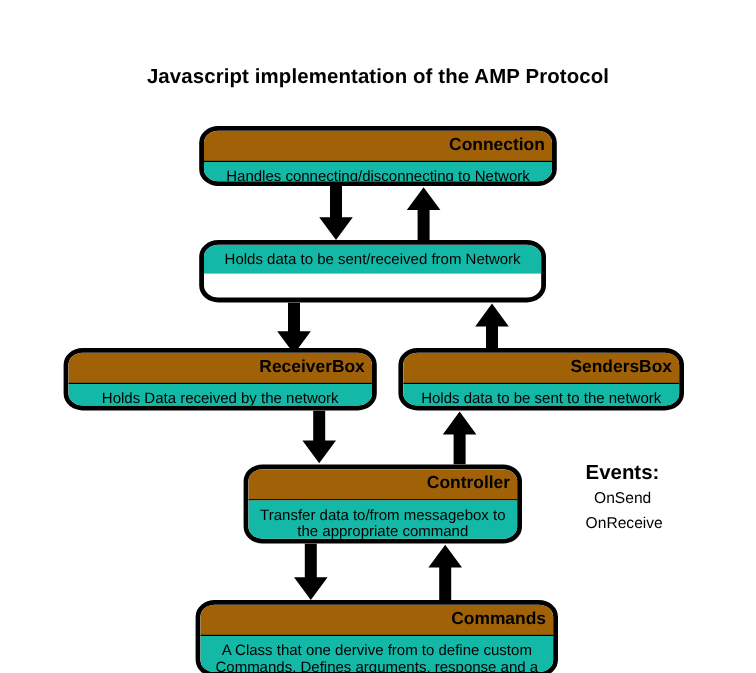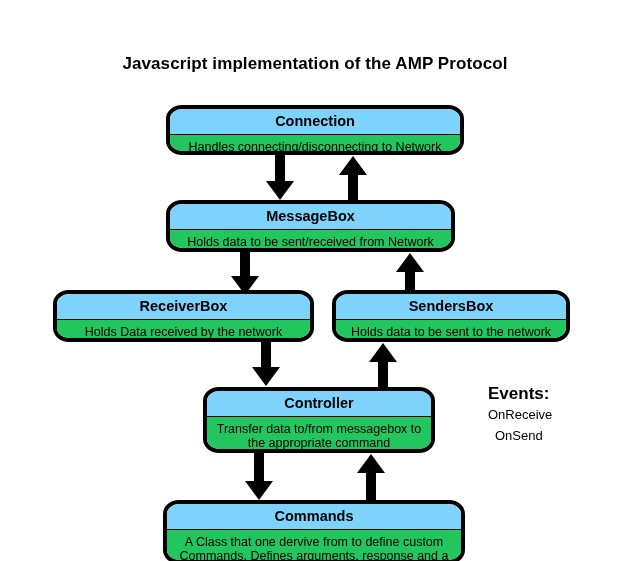--- a/index.html
+++ b/index.html
@@ -34,34 +34,34 @@
   
   .node {
     position: absolute;
     box-sizing: border-box;
     background: #ffffff;
     border: 4px solid #000000;
     border-radius: 16px / 14px;
     overflow: hidden;
   }
   .node-title {
-    text-align: center;
+    text-align: right;
     font-weight: bold;
     font-size: 14.5px;
     line-height: 1;
     padding: 5px 6px 5px 6px;
     border-bottom: 1.5px solid #000000;
     white-space: nowrap;
-    background: #7dd3fc;
+    background: #a16207;
   }
   .node-body {
     font-size: 12.5px;
     line-height: 14.5px;
     padding: 5px 7px 4px 7px;
-    background: #22c55e;
+    background: #14b8a6;
   }
   .body-center { text-align: center; }
   .body-left   { text-align: center; }
 
   
   .arrow {
     position: absolute;
   }
   .arrow svg { display: block; }
 
@@ -102,21 +102,20 @@
       <polygon points="10,0 20,0 20,26 29,26 15,45 1,26 10,26" fill="#000000"></polygon>
     </svg>
   </div>
   <div class="arrow" style="left:338px; top:112px;">
     <svg width="30" height="46" viewBox="0 0 30 46">
       <polygon points="15,1 29,20 20,20 20,46 10,46 10,20 1,20" fill="#000000"></polygon>
     </svg>
   </div>
 
   <div class="node" style="left:166px; top:157px; width:289px; height:52px;">
-    <div class="node-title">MessageBox</div>
     <div class="node-body body-center">Holds data to be sent/received from Network</div>
   </div>
 
   <div class="arrow" style="left:230px; top:209px;">
     <svg width="30" height="44" viewBox="0 0 30 44">
       <polygon points="10,0 20,0 20,24 29,24 15,43 1,24 10,24" fill="#000000"></polygon>
     </svg>
   </div>
   <div class="arrow" style="left:395px; top:209px;">
     <svg width="30" height="44" viewBox="0 0 30 44">
@@ -161,17 +160,17 @@
     </svg>
   </div>
 
   <div class="node" style="left:163px; top:457px; width:302px; height:64px;">
     <div class="node-title">Commands</div>
     <div class="node-body body-left">A Class that one dervive from to define custom Commands.  Defines arguments, response and a pointer to a method to handle the command</div>
   </div>
 
   <div id="events-legend">
     <div class="events-heading">Events:</div>
+    <div class="event-item indent">OnSend</div>
     <div class="event-item">OnReceive</div>
-    <div class="event-item indent">OnSend</div>
   </div>
 
 </div>
 
 </body></html>

